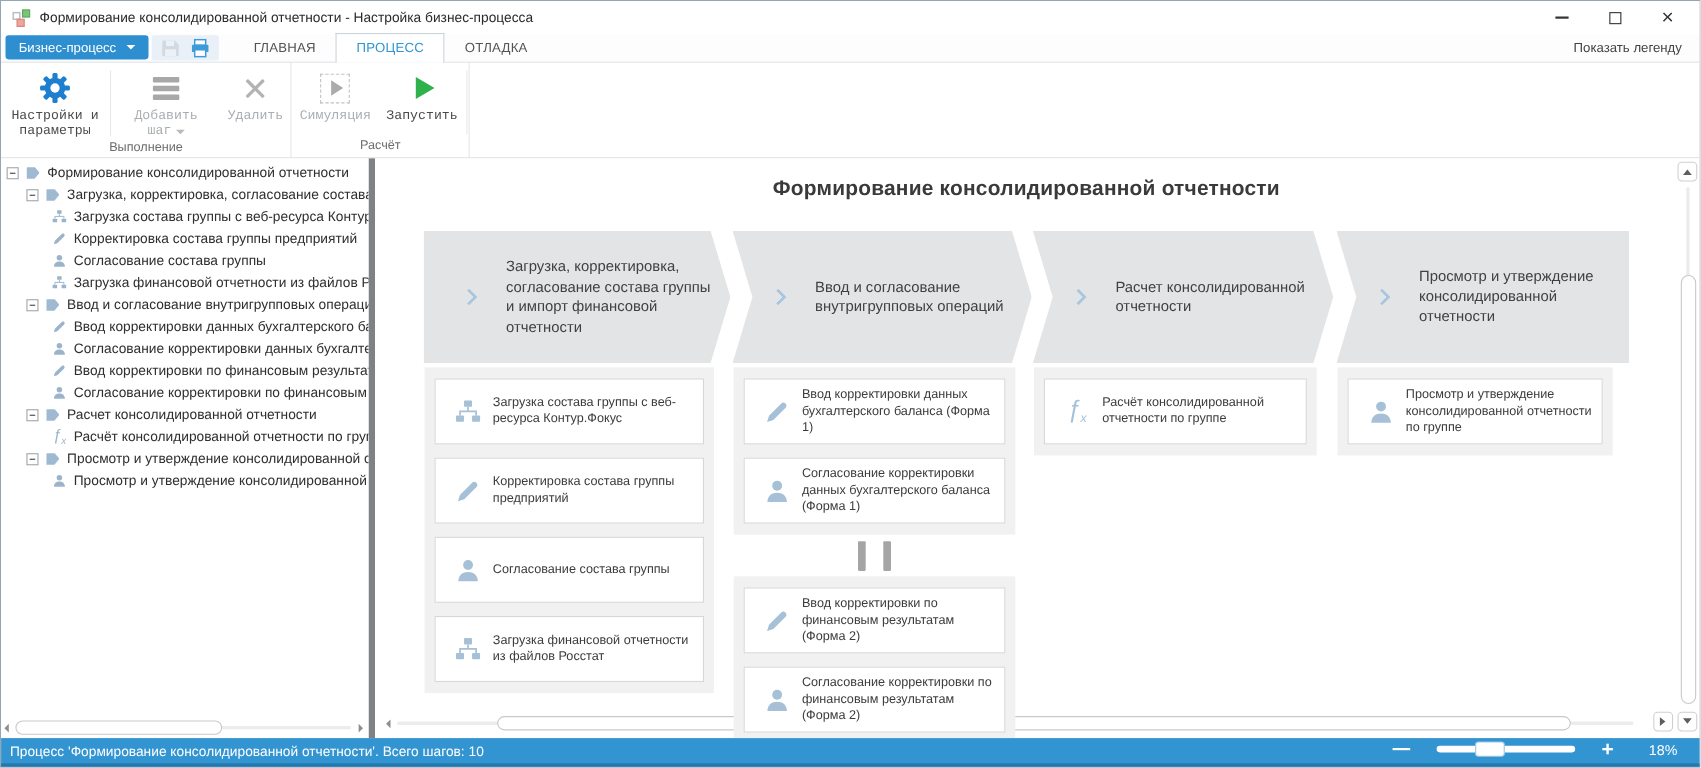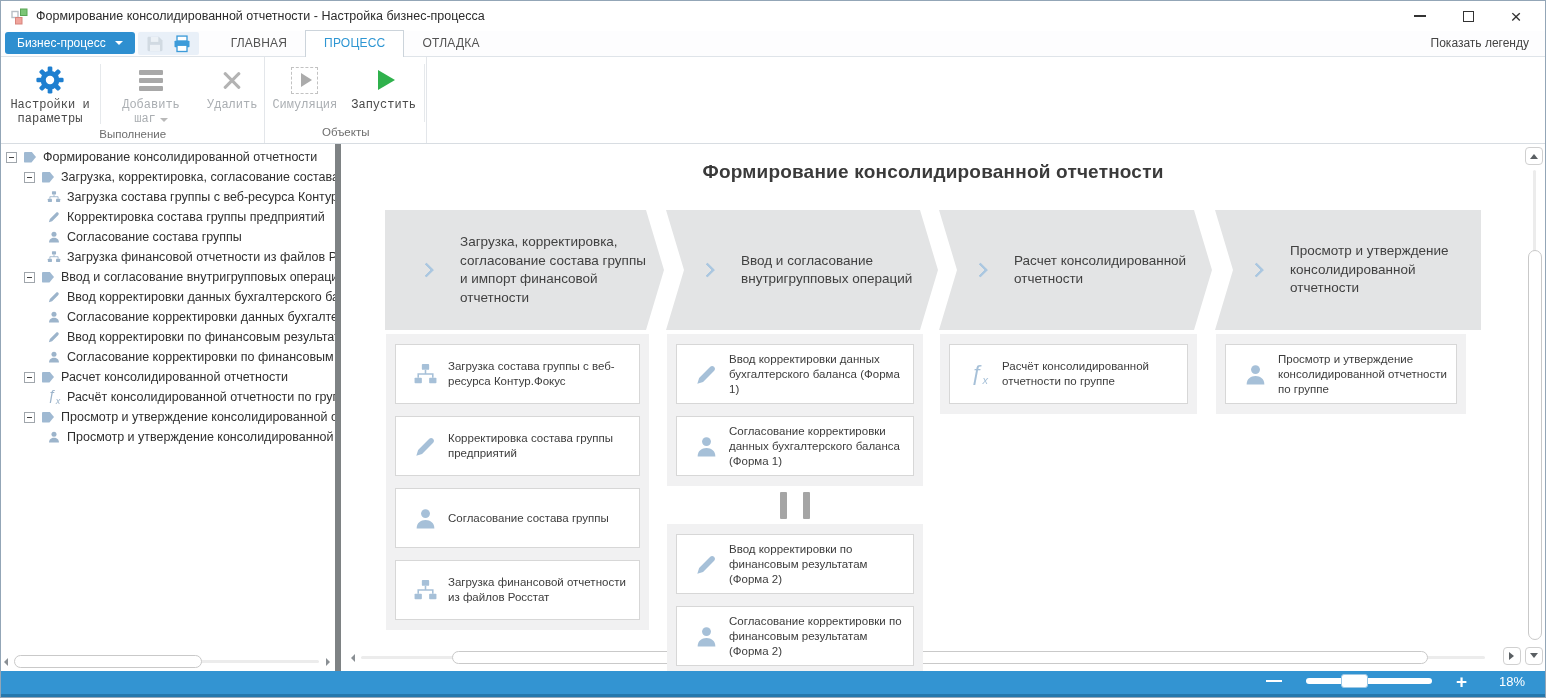--- a/index.html
+++ b/index.html
@@ -228,21 +228,21 @@
               <span class="rlabel-text">Симуляция</span>
             </div>
             <div class="rbtn">
               <span class="ricon">
                 <span class="i-run"></span>
               </span>
               <span class="rlabel-text">Запустить</span>
             </div>
             <i class="vsep"></i>
           </div>
-          <div class="glabel">Объекты</div>
+          <div class="glabel">Расчёт</div>
         </div>
       </div>
   </div>
 
   <div class="main">
     <div class="tree-pane">
       <div class="tree" id="tree">
           <div class="titem lvl0">
             <span class="expander">
               <i></i>
@@ -527,20 +527,21 @@
                 </svg>
               </span>
               <span class="clabel">Просмотр и утверждение консолидированной отчетности по группе</span>
             </div>
           </div>
         </div>
       </div>
   </div>
 
   <div class="statusbar">
+    <span class="stext">Процесс 'Формирование консолидированной отчетности'. Всего шагов: 10</span>
     <div class="zoomctl">
       <span class="zminus"></span>
       <div class="ztrack">
         <div class="zthumb"></div>
       </div>
       <span class="zplus">+</span>
       <span class="zpct">18%</span>
     </div>
   </div>
 

